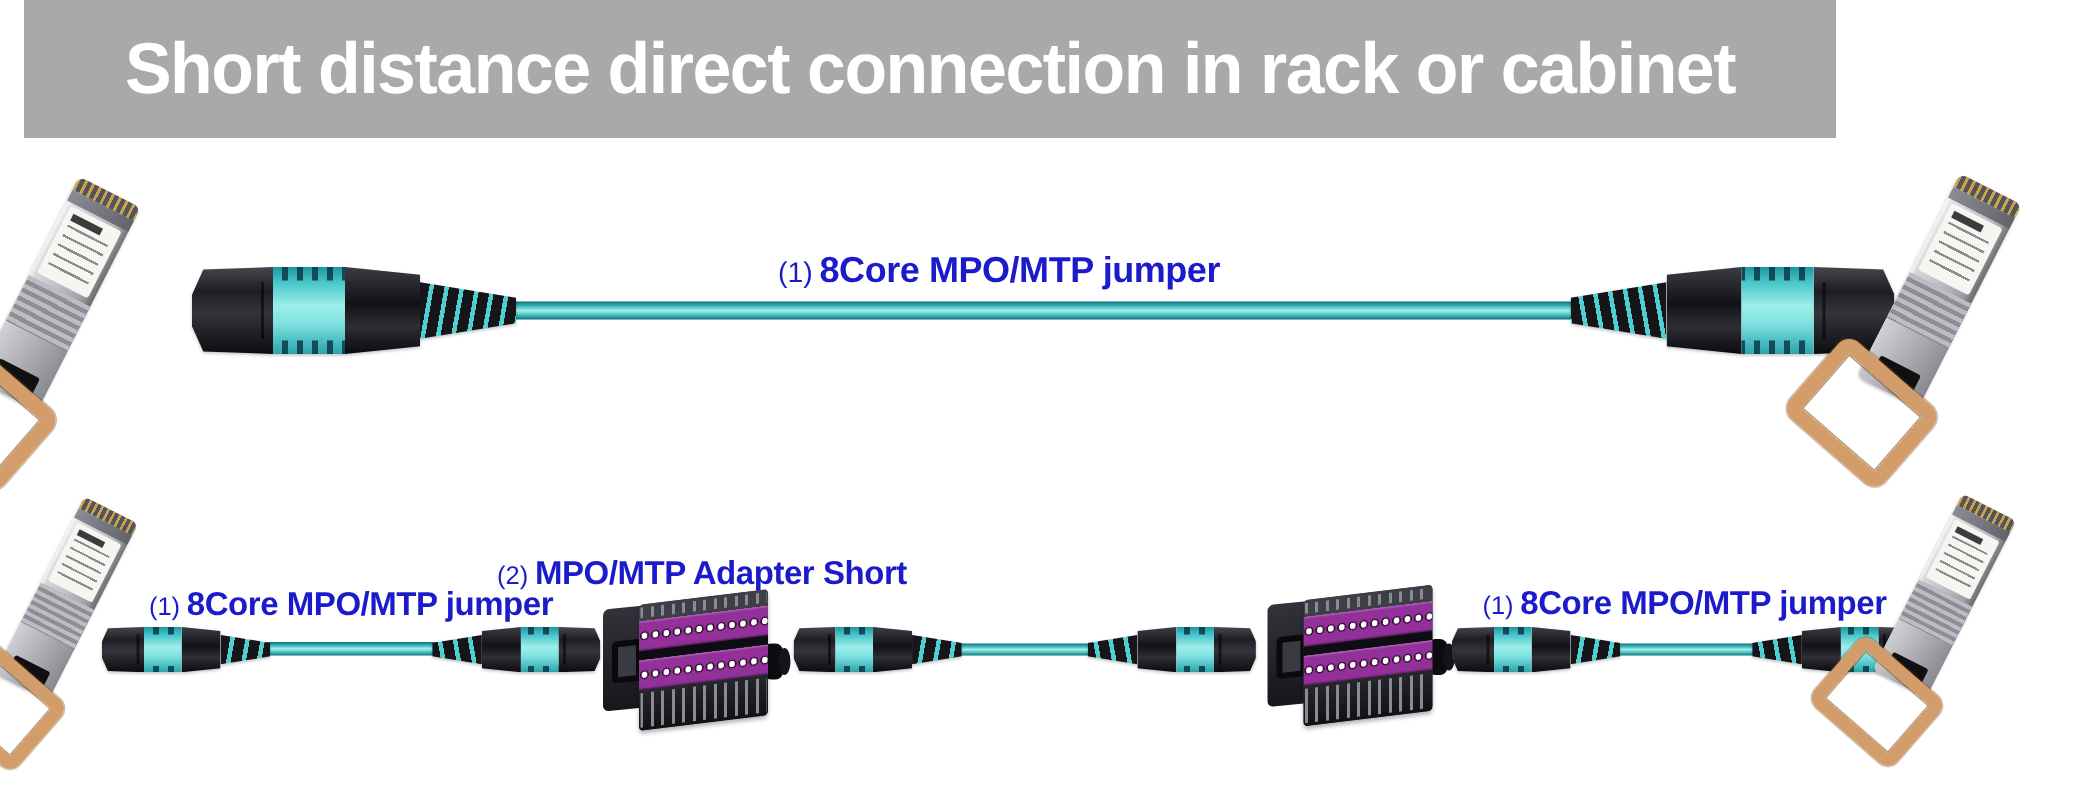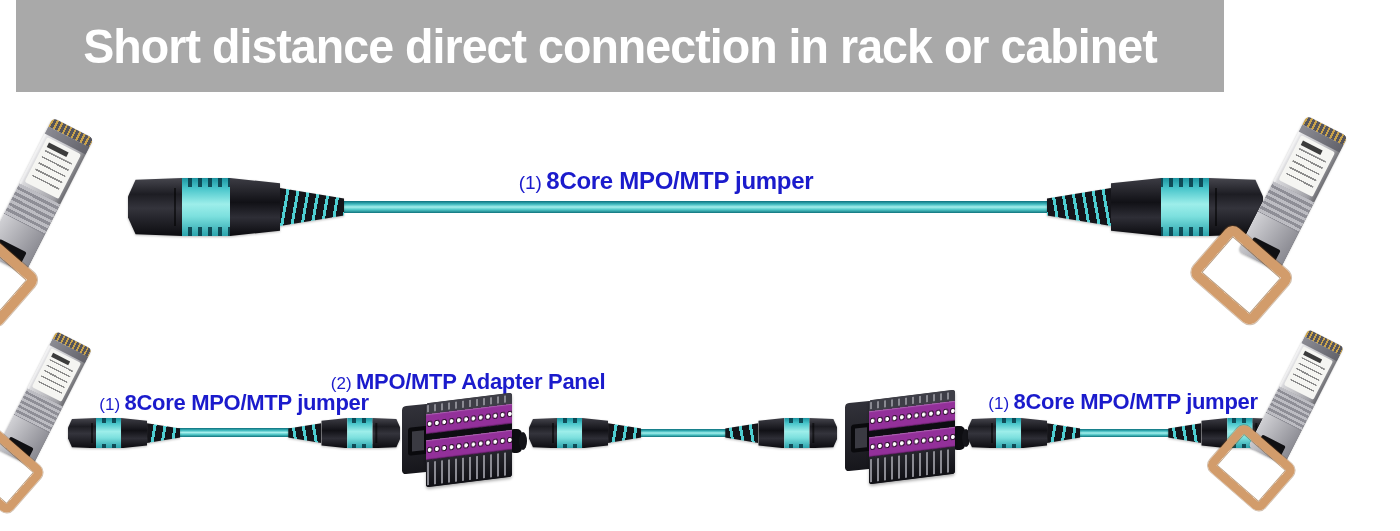--- a/index.html
+++ b/index.html
@@ -168,21 +168,21 @@
       </div>
     </div>
 
     <div class="lbl sm" style="left:234px;top:390px;">
       <span class="pfx">(1)</span>
       <span class="txt">8Core MPO/MTP jumper</span>
     </div>
 
     <div class="lbl sm" style="left:468px;top:369px;">
       <span class="pfx">(2)</span>
-      <span class="txt">MPO/MTP Adapter Panel</span>
+      <span class="txt">MPO/MTP Adapter Short</span>
     </div>
 
     <div class="lbl sm" style="left:1123px;top:389px;">
       <span class="pfx">(1)</span>
       <span class="txt">8Core MPO/MTP jumper</span>
     </div>
 
     <div class="cable" style="left:176px;top:428px;width:118px;height:9px;"></div>
     <div class="conn small" style="left:68px;top:418px;">
       <div class="c-head"></div>

